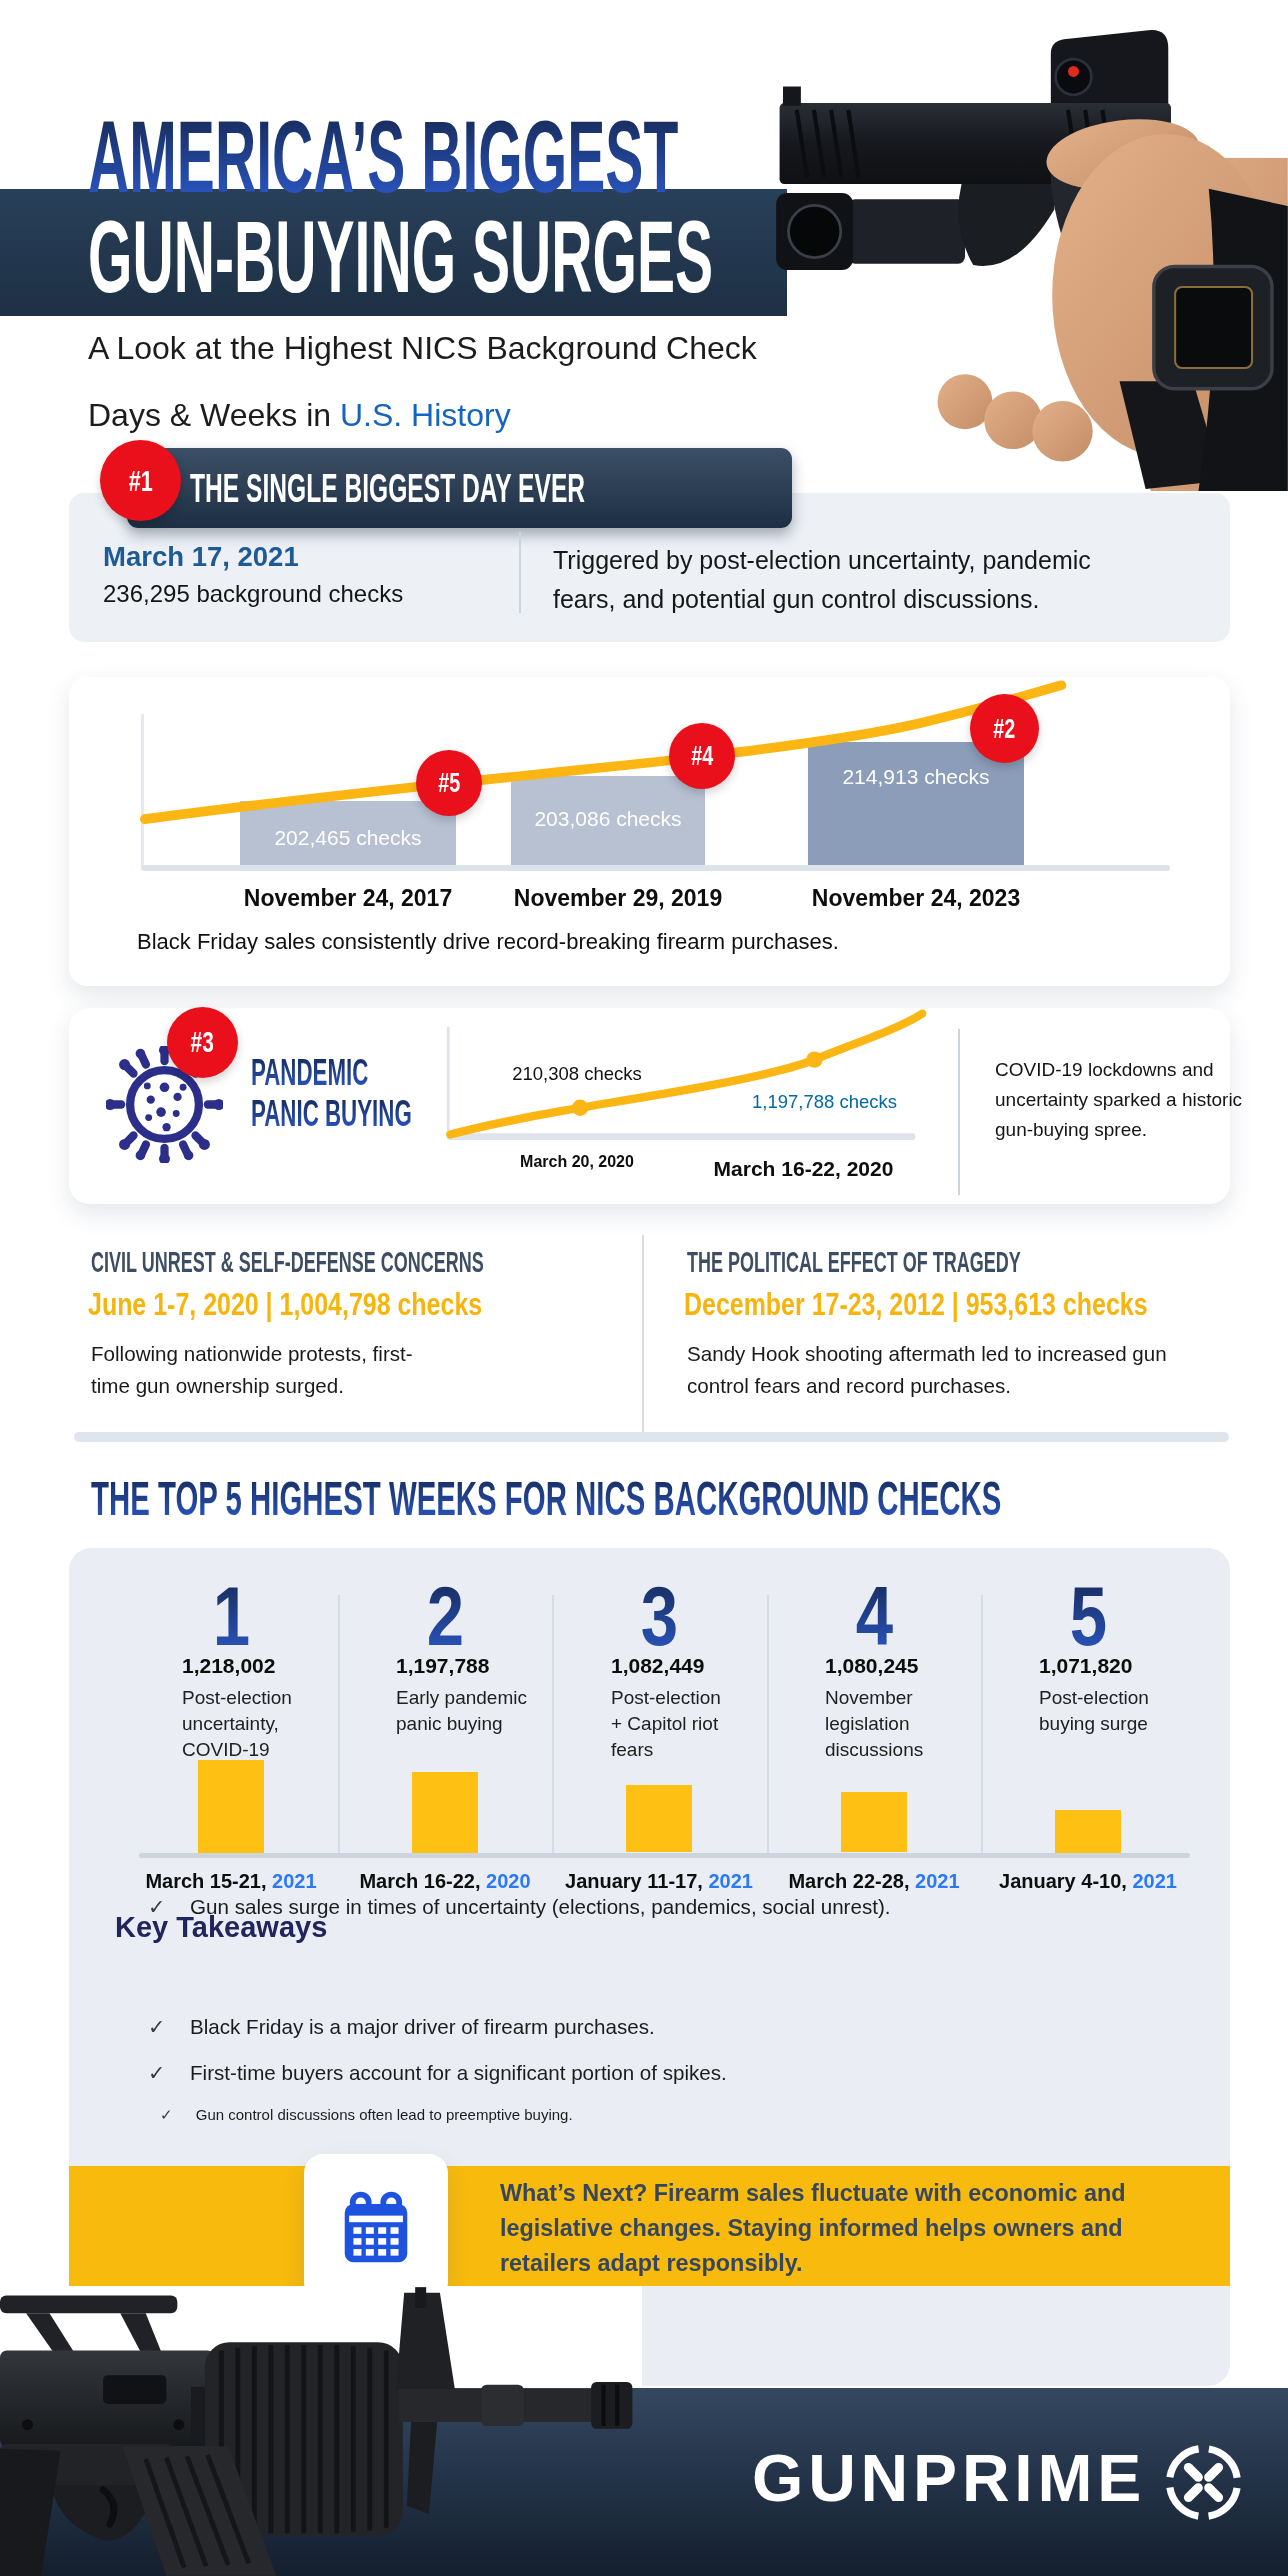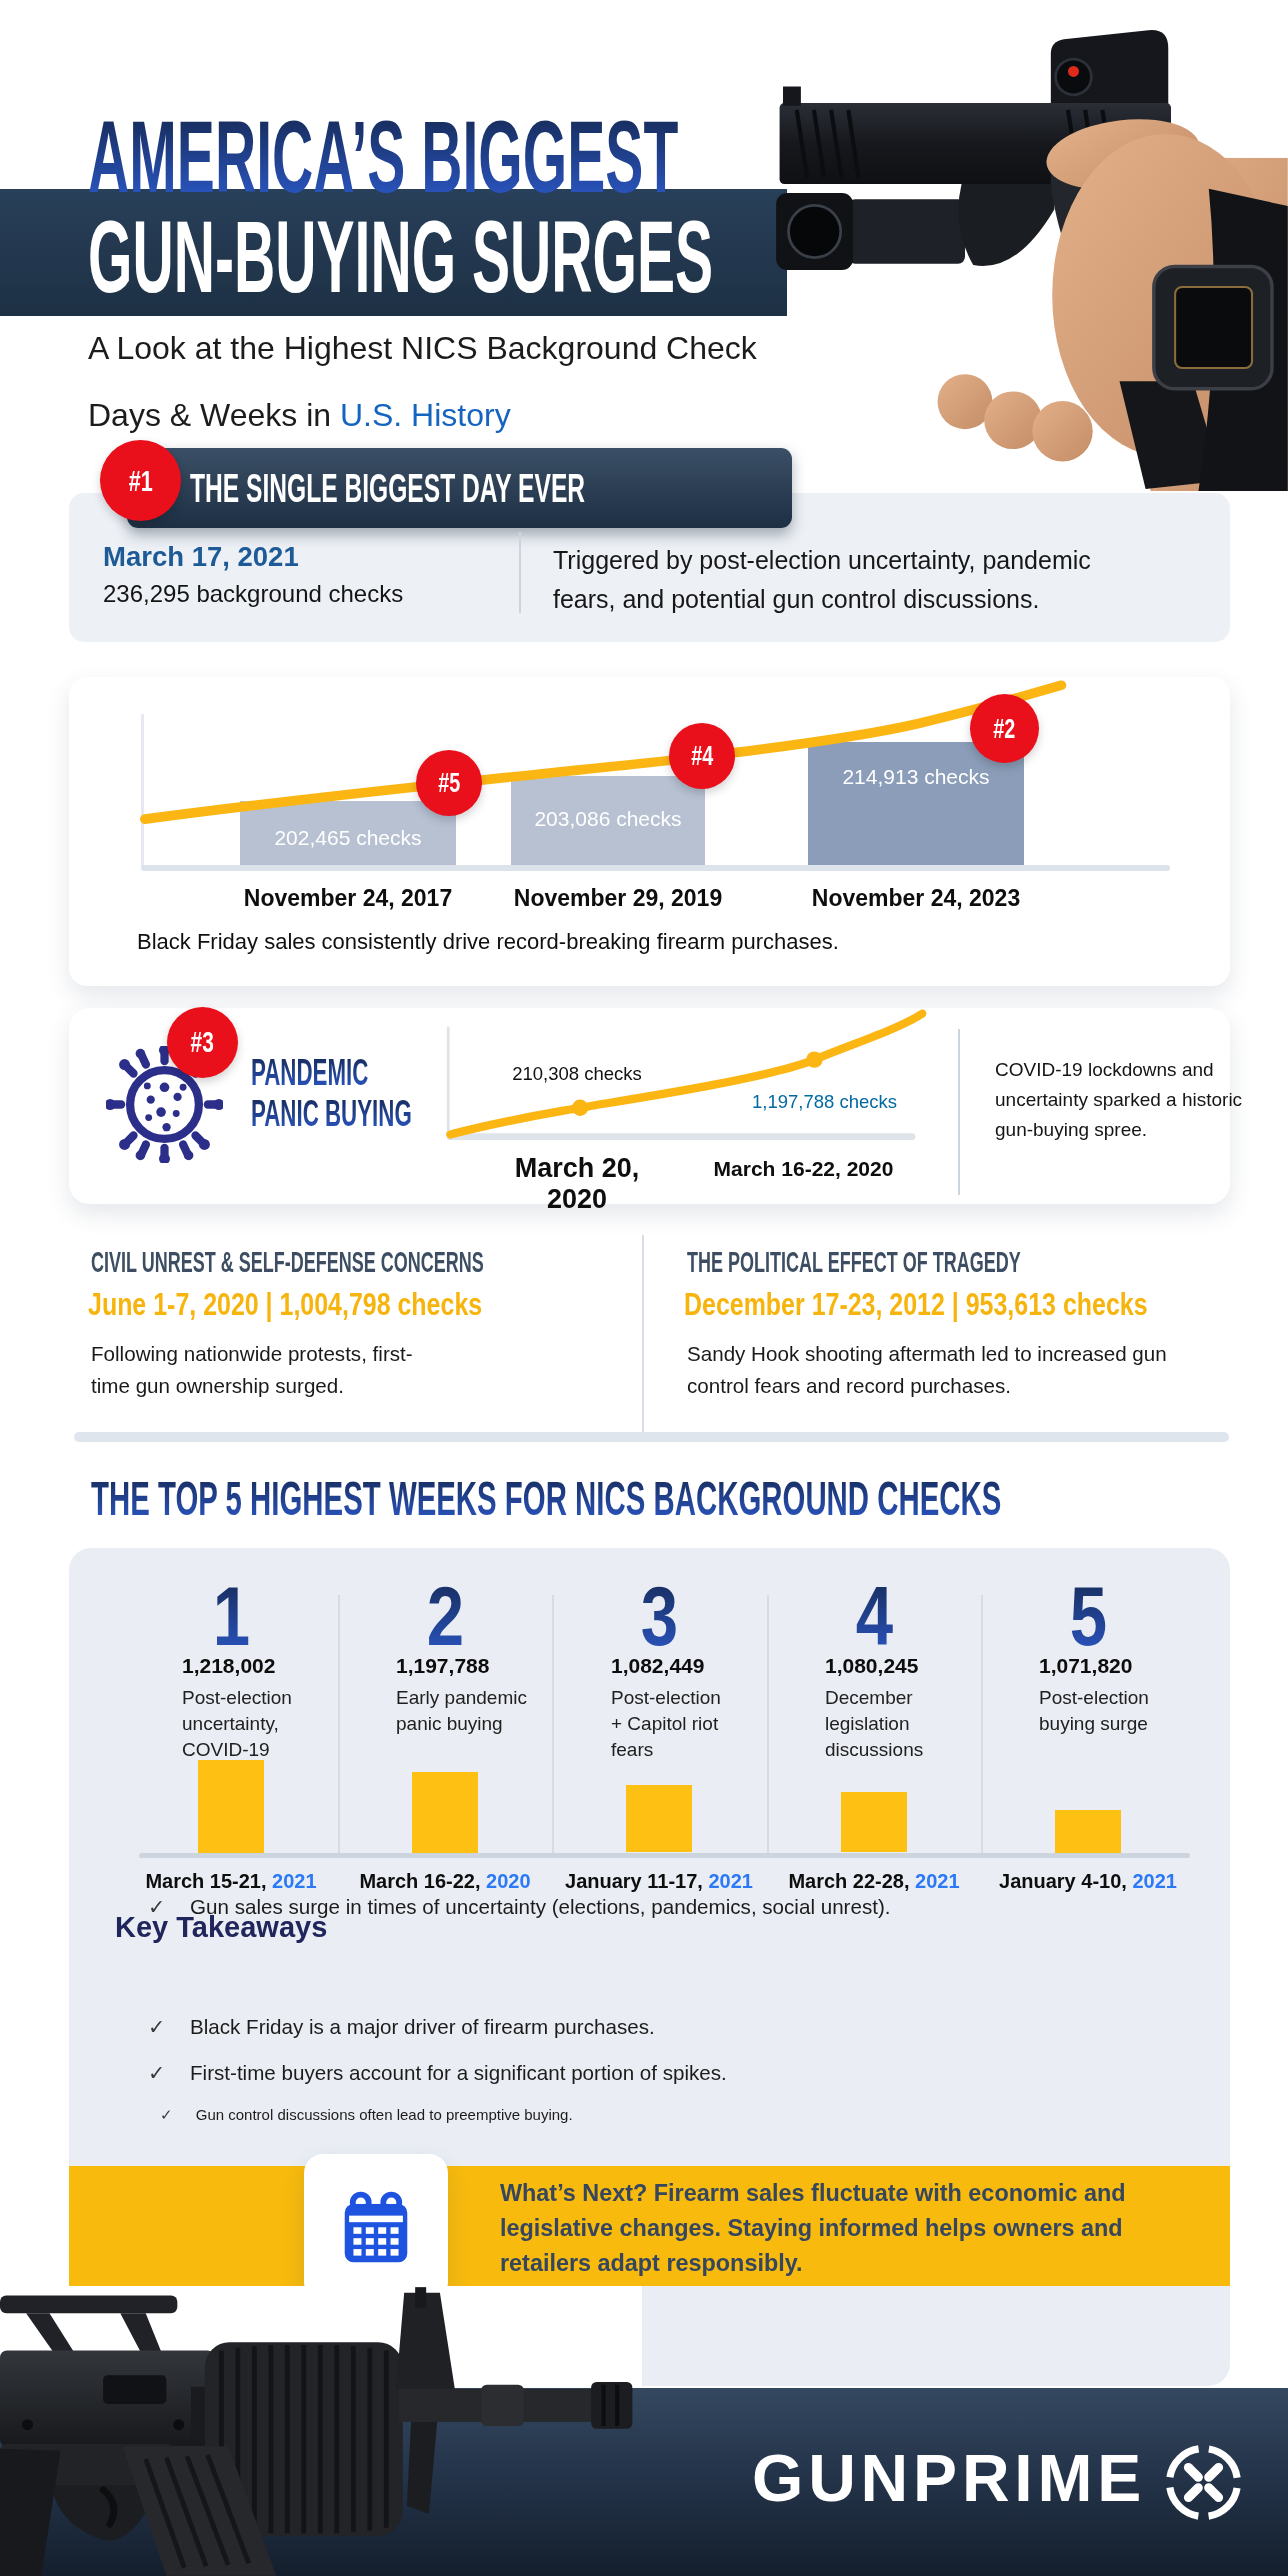--- a/index.html
+++ b/index.html
@@ -206,21 +206,21 @@
 
   <svg class="abs" style="left:69px;top:1008px;" width="1161" height="196" viewBox="0 0 1690 285">
     <rect x="550" y="27" width="4" height="160" fill="#dfe4ea"></rect>
     <rect x="550" y="182" width="682" height="10" fill="#dfe4ea" rx="4"></rect>
     <path d="M555,184 C640,162 700,153 744,145 S 1010,105 1085,75 S 1212,28 1242,8" fill="none" stroke="#fbb613" stroke-width="12" stroke-linecap="round"></path>
     <circle cx="744" cy="145" r="12" fill="#fbb613"></circle>
     <circle cx="1085" cy="75" r="12" fill="#fbb613"></circle>
   </svg>
   <div class="abs" style="left:481px;top:1063px;width:192px;text-align:center;font-size:18.5px;color:#111;">210,308 checks</div>
   <div class="abs" style="left:725px;top:1091px;width:199px;text-align:center;font-size:18.5px;color:#0369a1;">1,197,788 checks</div>
-  <div class="abs datetxt" style="left:481px;top:1153px;width:192px;text-align:center;font-size:27px;">March 20, 2020</div>
+  <div class="abs datetxt" style="left:481px;top:1153px;width:192px;text-align:center;font-size:16px;">March 20, 2020</div>
   <div class="abs datetxt" style="left:704px;top:1157px;width:199px;text-align:center;font-size:21px;">March 16-22, 2020</div>
   <div class="vline" style="left:958px;top:1029px;height:166px;"></div>
   <div class="abs" style="left:995px;top:1055px;font-size:19px;line-height:30px;color:#151515;">
     <div>COVID-19 lockdowns and</div>
     <div>uncertainty sparked a historic</div>
     <div>gun-buying spree.</div>
   </div>
 
   <div class="abs" style="left:91px;top:1245px;font-size:30px;font-weight:bold;color:#3d4e63;">
     <span class="cond" style="--sx:.6;">CIVIL UNREST &amp; SELF-DEFENSE CONCERNS</span>
@@ -282,21 +282,21 @@
     <div style="font-weight:bold;color:#0d0d0d;">1,082,449</div>
     <div style="font-size:19px;line-height:26px;margin-top:6.9px;color:#202020;">
       <div>Post-election</div>
         <div>+ Capitol riot</div>
         <div>fears</div>
     </div>
   </div>
   <div class="t5col abs" style="left:825px;top:1654px;font-size:21px;">
     <div style="font-weight:bold;color:#0d0d0d;">1,080,245</div>
     <div style="font-size:19px;line-height:26px;margin-top:6.9px;color:#202020;">
-      <div>December</div>
+      <div>November</div>
         <div>legislation</div>
         <div>discussions</div>
     </div>
   </div>
   <div class="t5col abs" style="left:1039px;top:1654px;font-size:21px;">
     <div style="font-weight:bold;color:#0d0d0d;">1,071,820</div>
     <div style="font-size:19px;line-height:26px;margin-top:6.9px;color:#202020;">
       <div>Post-election</div>
         <div>buying surge</div>
         <div></div>

